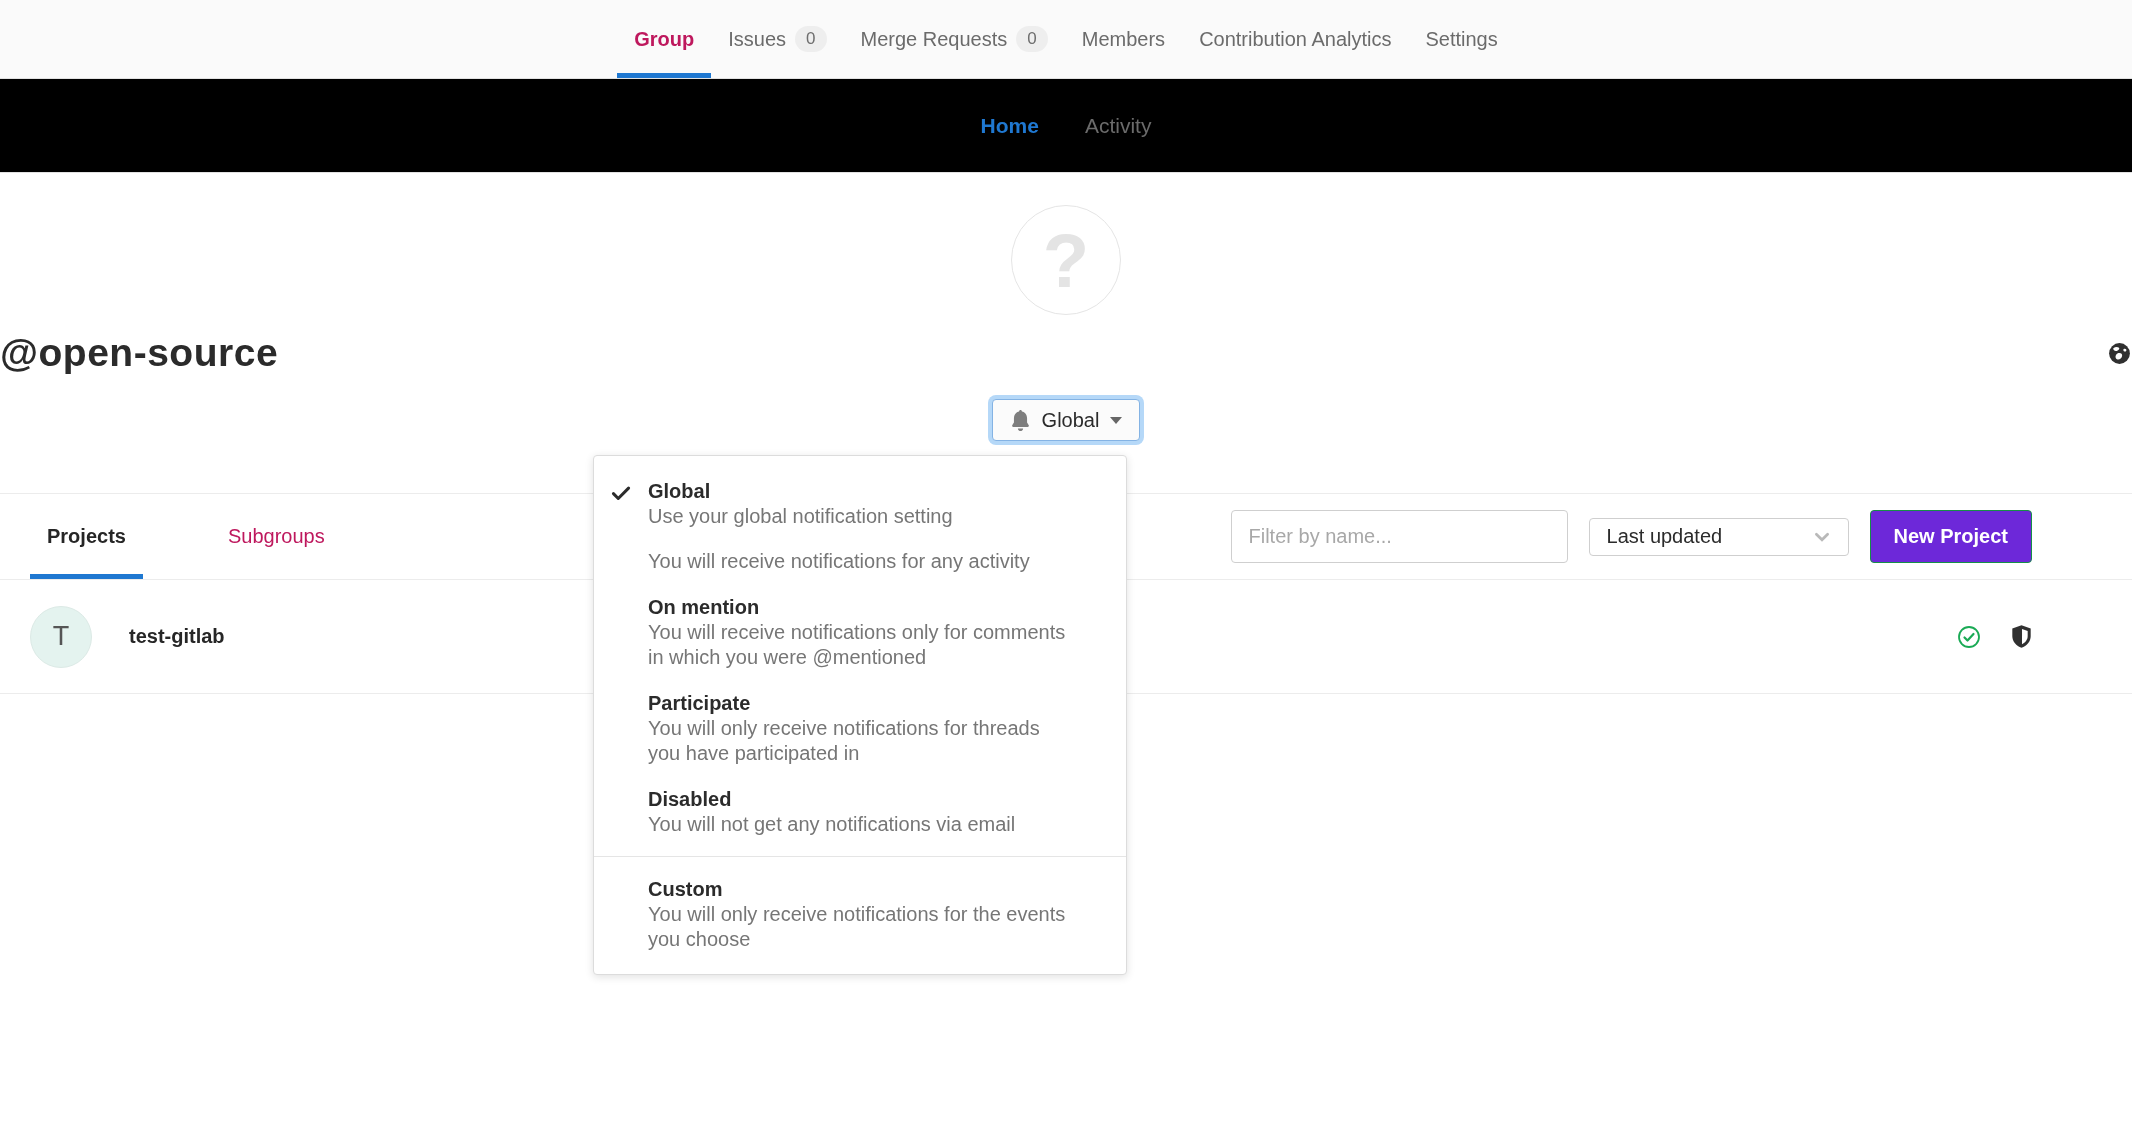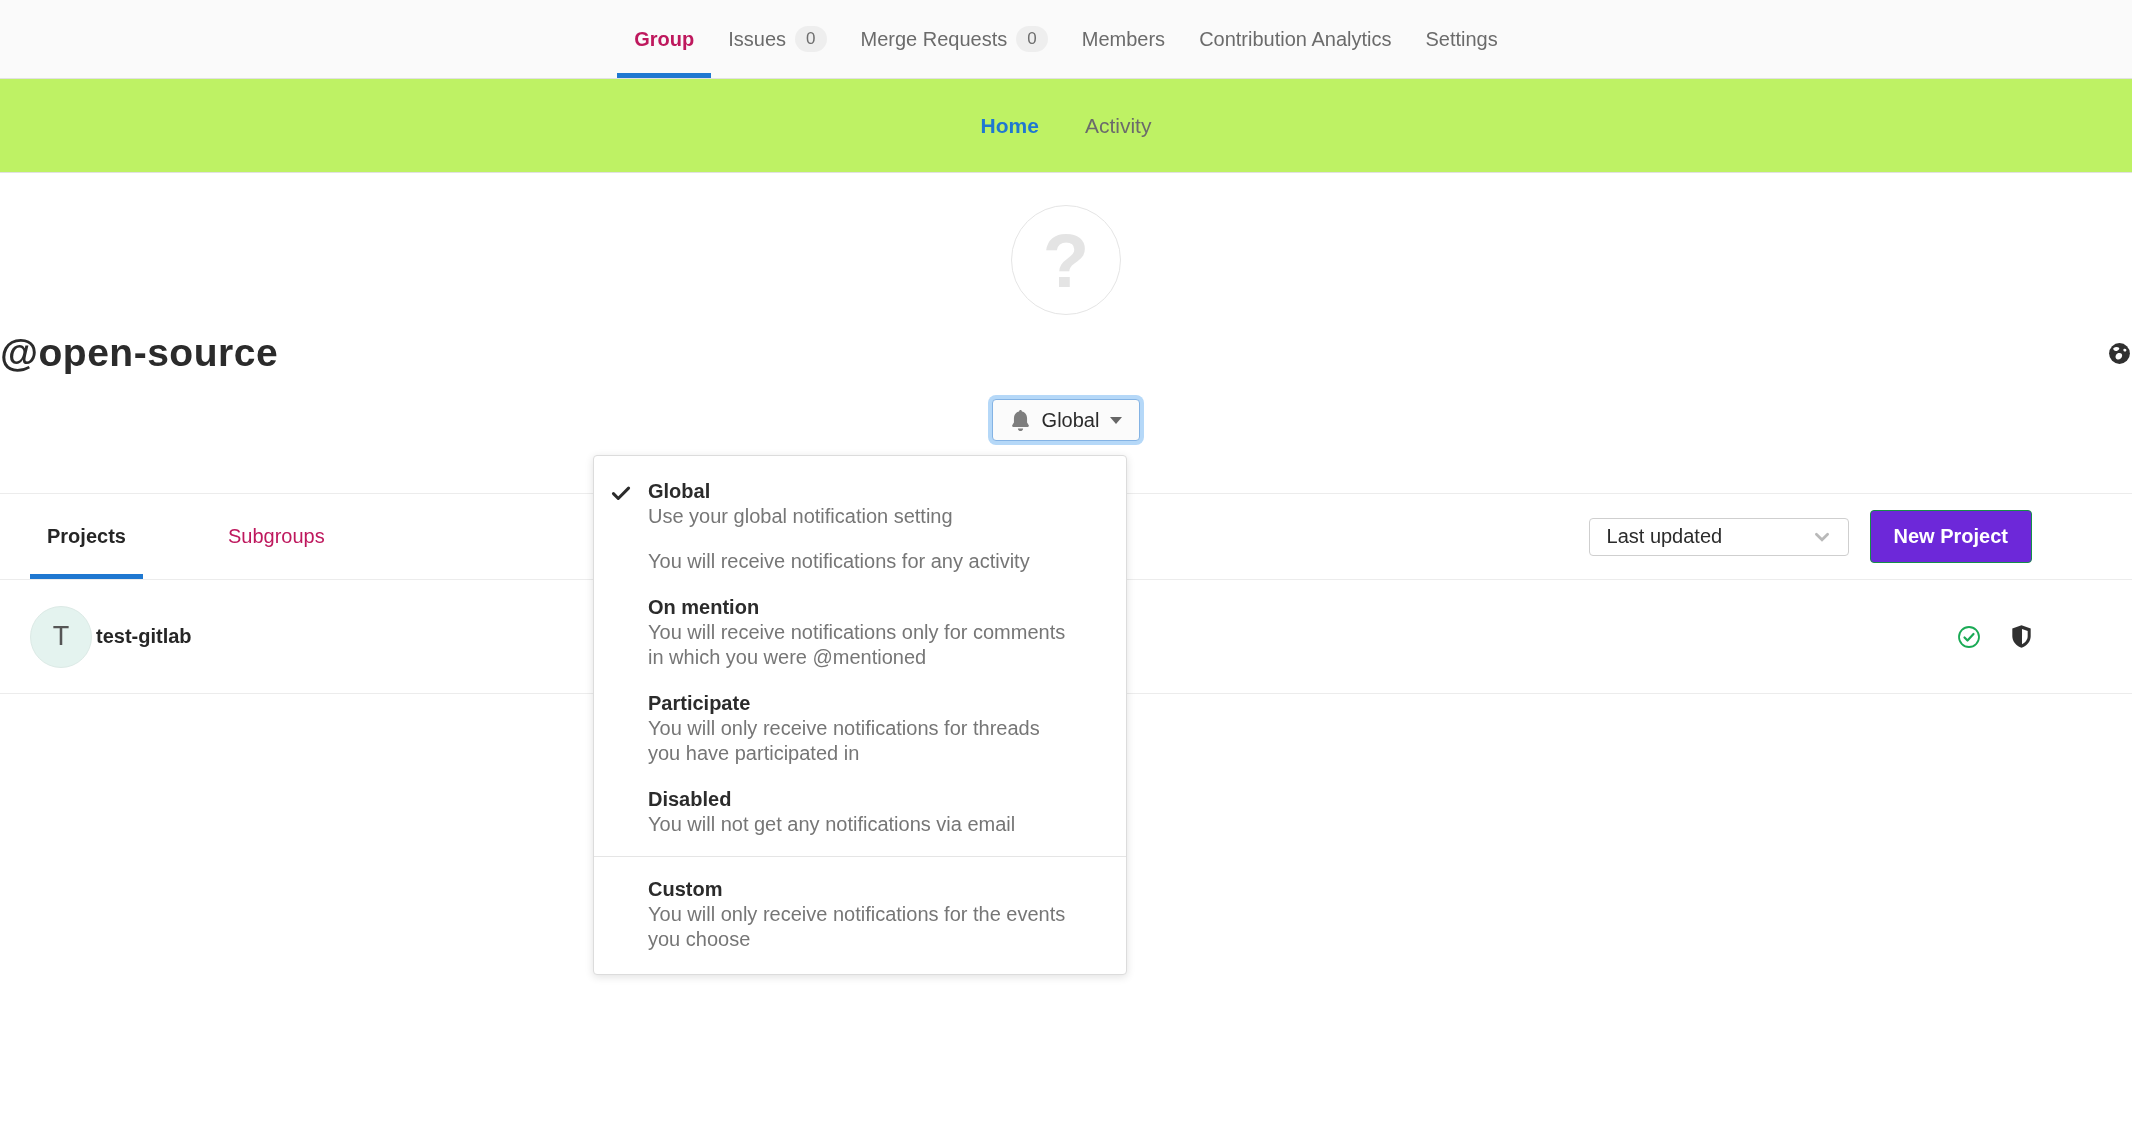--- a/index.html
+++ b/index.html
@@ -22,21 +22,21 @@
     padding: 0 17px; font-size: 20px; color: #6b6b6b; cursor: pointer;
   }
   .top-nav li.active { color: #be185d; font-weight: 600; box-shadow: inset 0 -5px 0 #1f78d1; }
   .badge {
     background: #eeeeee; color: #6e6e6e; font-size: 17px; font-weight: 400;
     border-radius: 15px; padding: 3px 11px; margin-left: 9px; line-height: 1.2;
   }
 
   
   .scope-bar {
-    height: 95px; background: #bef264;
+    height: 95px; background: #000000;
     border-top: 1px solid #e1e1e1; border-bottom: 1px solid #e1e1e1;
     display: flex; justify-content: center; align-items: center; gap: 46px;
   }
   .scope-bar a { text-decoration: none; font-size: 21px; color: #6b6b6b; cursor: pointer; }
   .scope-bar a.active { color: #1f78d1; font-weight: 600; }
 
   
   .hero { text-align: center; padding-top: 32px; }
   .group-avatar {
     width: 110px; height: 110px; border-radius: 50%;
@@ -97,21 +97,21 @@
   .project-row {
     height: 114px; border-bottom: 1px solid #ececec;
     display: flex; align-items: center; padding: 0 100px 0 30px;
   }
   .project-avatar {
     width: 62px; height: 62px; border-radius: 50%;
     background: #e4f3ef; border: 1px solid #dceae6;
     display: flex; align-items: center; justify-content: center;
     font-size: 27px; color: #555;
   }
-  .project-name { margin-left: 4px; font-size: 20px; font-weight: 600; color: #262626; cursor: pointer; }
+  .project-name { margin-left: 37px; font-size: 20px; font-weight: 600; color: #262626; cursor: pointer; }
   .row-icons { margin-left: auto; display: flex; align-items: center; gap: 30px; }
 
   
   .notif-dropdown {
     position: absolute; left: 593px; top: 455px; width: 534px;
     background: #fff; border: 1px solid #dcdcdc; border-radius: 4px;
     box-shadow: 0 2px 8px rgba(0,0,0,0.12);
     padding: 12px 0; z-index: 10;
   }
   .nd-item { position: relative; padding: 10px 60px 10px 54px; cursor: pointer; }
@@ -191,20 +191,21 @@
 <div class="projects-bar">
   <div class="ptabs">
     <div class="ptab active">
       <span>Projects</span>
     </div>
     <div class="ptab">
       <span>Subgroups</span>
     </div>
   </div>
   <div class="pcontrols">
+    <input class="filter-input" type="text" placeholder="Filter by name..." style="">
     <div class="sort-select">
       <span>Last updated</span>
       <span>
         <svg width="18" height="18" viewBox="0 0 16 16" fill="none" stroke="#b9b9b9" stroke-width="2.4" stroke-linecap="round">
           <path d="M3 5.5 L8 10.5 L13 5.5"></path>
         </svg>
       </span>
     </div>
     <button class="new-project-btn">New Project</button>
   </div>

